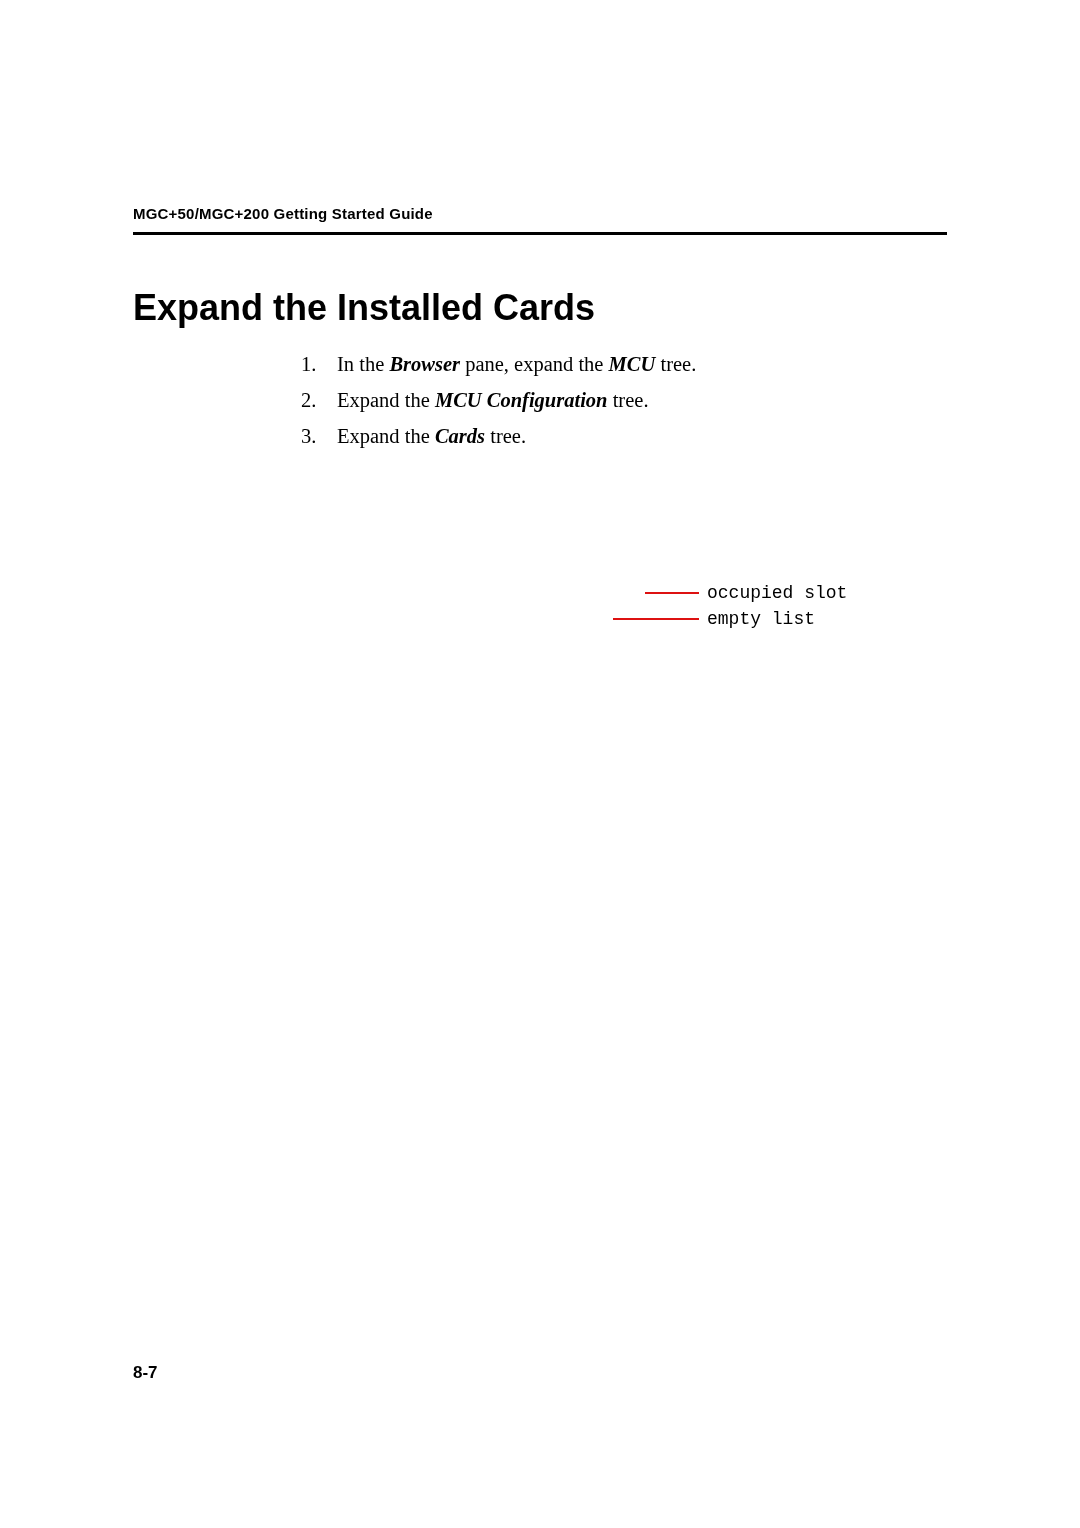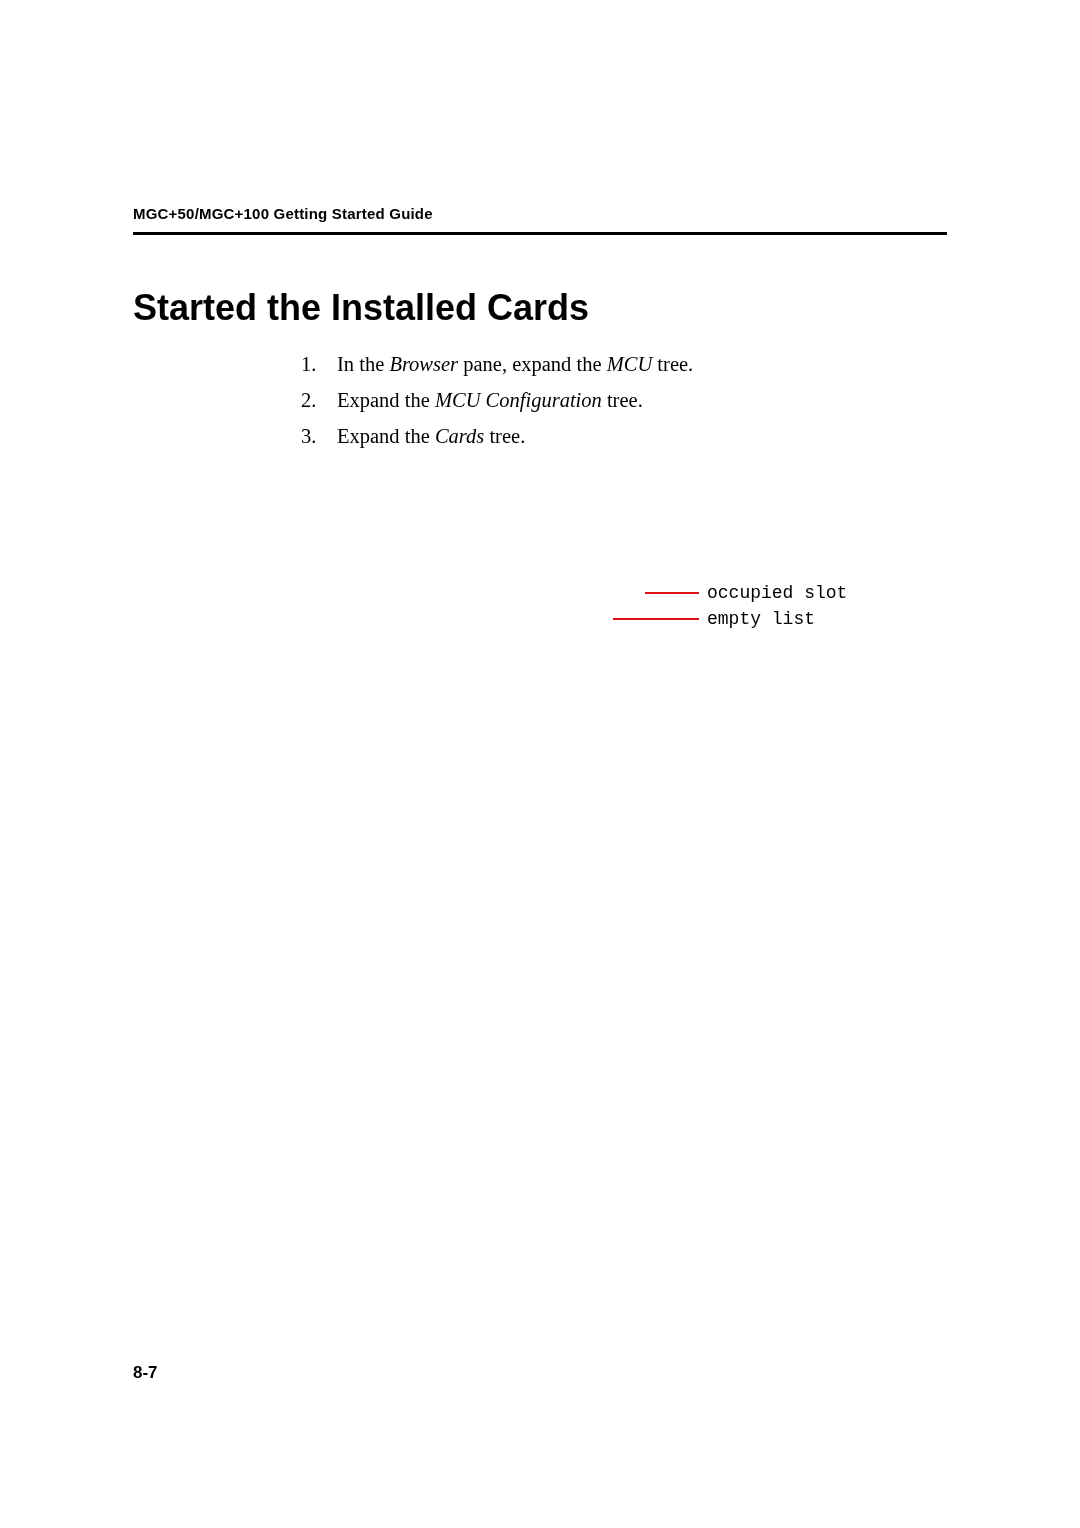--- a/index.html
+++ b/index.html
@@ -29,21 +29,21 @@
     margin-bottom: 22px;
   }
   .body-block {
     margin-left: 168px;
     max-width: 620px;
     font-size: 20.5px;
     line-height: 1.28;
   }
   .para { margin-bottom: 12px; }
   .bold { font-weight: bold; }
-  .italic { font-style: italic; }
+  .italic { font-style: italic; font-weight: bold; }
   ol.steps {
     list-style: none;
     counter-reset: step;
     margin-top: 4px;
   }
   ol.steps > li {
     counter-increment: step;
     position: relative;
     padding-left: 36px;
     margin-bottom: 10px;
@@ -82,24 +82,24 @@
     font-family: Helvetica, Arial, sans-serif;
     font-size: 17px;
     font-weight: bold;
   }
 </style>
 </head>
 <body>
 
 <div class="page">
 
-  <div class="running-head">MGC+50/MGC+100 Getting Started Guide</div>
+  <div class="running-head">MGC+50/MGC+200 Getting Started Guide</div>
   <hr class="rule-thick">
 
-  <div class="h1">Started the Installed Cards</div>
+  <div class="h1">Expand the Installed Cards</div>
 
   <div class="body-block">
 
 
 
     <ol class="steps">
       <li>
         <span>In the </span><span class="italic">Browser</span><span> pane, expand the </span><span class="italic">MCU</span><span> tree.</span>
       </li>
       <li>

